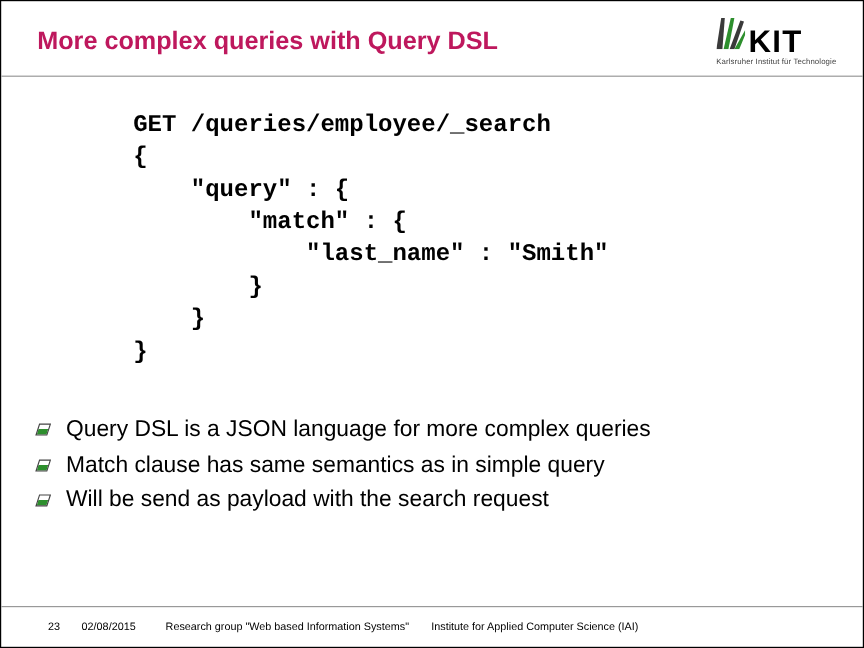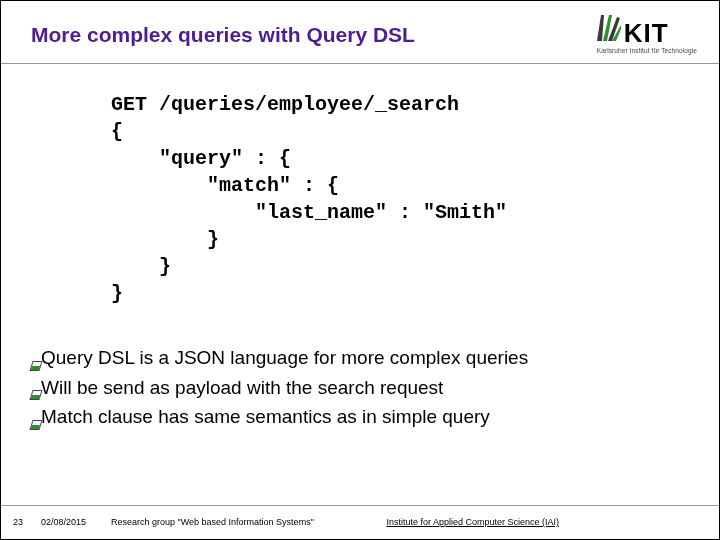--- a/index.html
+++ b/index.html
@@ -12,21 +12,21 @@
     border: 1px solid #000;
   }
   .header {
     position: relative;
     padding: 22px 30px 6px 30px;
     height: 70px;
   }
   .title {
     font-size: 21px;
     font-weight: bold;
-    color: #4c1d95;
+    color: #be185d;
   }
   .logo {
     position: absolute;
     right: 22px;
     top: 14px;
     text-align: left;
   }
   .logo-mark {
     display: flex;
     align-items: flex-end;
@@ -64,21 +64,22 @@
     font-weight: bold;
     line-height: 1.35;
     white-space: pre;
     color: #000;
   }
   .bullets {
     margin: 38px 30px 0 30px;
   }
   .bullet-row {
     display: flex;
-    align-items: flex-end;
+    align-items: flex-start;
+    gap: 14px;
     margin-bottom: 4px;
   }
   .bullet-square {
     flex: 0 0 auto;
     margin-top: 8px;
     width: 10px;
     height: 10px;
     transform: skewX(-18deg);
     background: linear-gradient(to bottom, #fff 0%, #fff 46%, #2d8f2d 46%, #2d8f2d 100%);
     border: 1px solid #444;
@@ -87,21 +88,21 @@
     font-size: 19px;
     color: #000;
     line-height: 1.35;
   }
   .footer {
     position: absolute;
     left: 0;
     bottom: 0;
     width: 570px;
     height: 34px;
-    padding: 0 12px;
+    padding: 0 39px;
     display: flex;
     align-items: center;
   }
   .footer-rule {
     position: absolute;
     left: 0;
     top: 0;
     width: 720px;
     height: 1px;
     background: #999;
@@ -118,21 +119,20 @@
   }
   .footer-group {
     font-size: 9px;
     color: #000;
     flex: 1;
   }
   .footer-institute {
     font-size: 9px;
     color: #000;
     text-align: right;
-    text-decoration: underline;
   }
 </style>
 </head>
 <body>
 
 <div class="header">
   <div class="title">More complex queries with Query DSL</div>
   <div class="logo">
     <div class="logo-mark">
       <span class="logo-fan">
@@ -159,25 +159,25 @@
 <span>    }</span>
 <span>}</span></div>
 
 <div class="bullets">
   <div class="bullet-row">
     <div class="bullet-square"></div>
     <div class="bullet-text">Query DSL is a JSON language for more complex queries</div>
   </div>
   <div class="bullet-row">
     <div class="bullet-square"></div>
-    <div class="bullet-text">Will be send as payload with the search request</div>
+    <div class="bullet-text">Match clause has same semantics as in simple query</div>
   </div>
   <div class="bullet-row">
     <div class="bullet-square"></div>
-    <div class="bullet-text">Match clause has same semantics as in simple query</div>
+    <div class="bullet-text">Will be send as payload with the search request</div>
   </div>
 </div>
 
 <div class="footer">
   <div class="footer-rule"></div>
   <div class="page-num">23</div>
   <div class="footer-date">02/08/2015</div>
   <div class="footer-group">Research group "Web based Information Systems"</div>
   <div class="footer-institute">Institute for Applied Computer Science (IAI)</div>
 </div>

